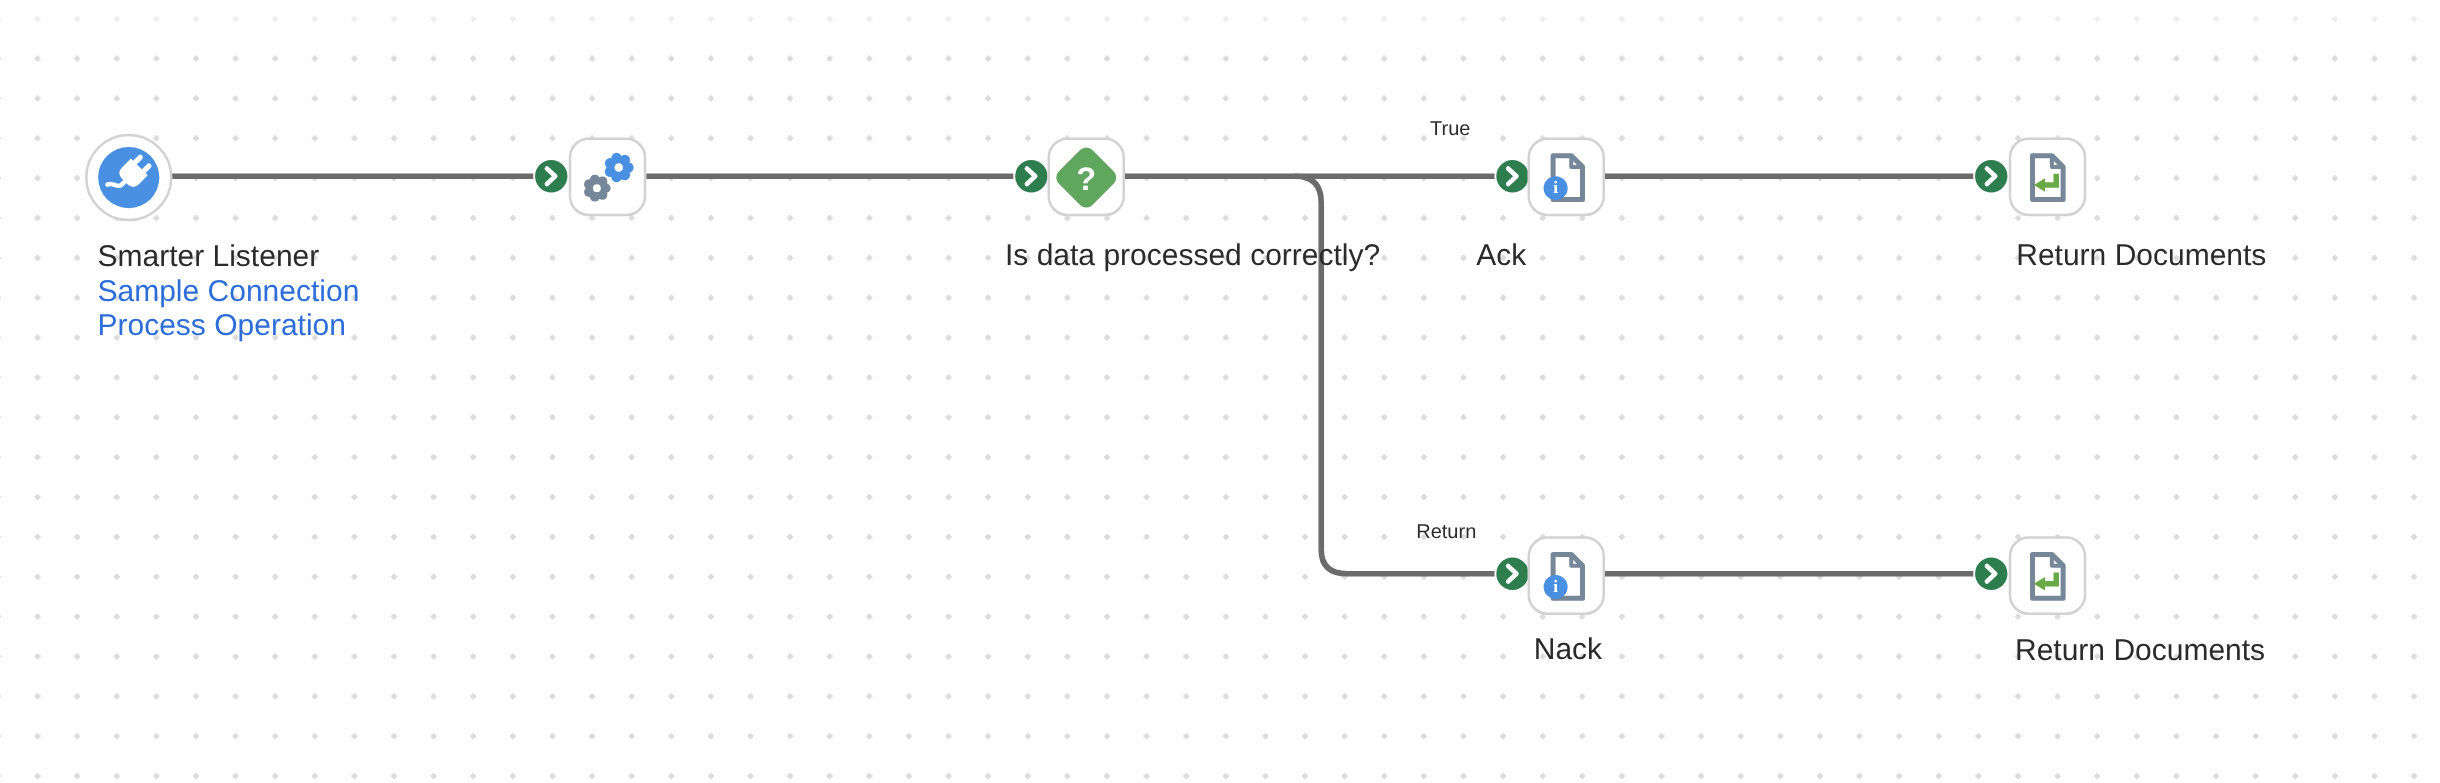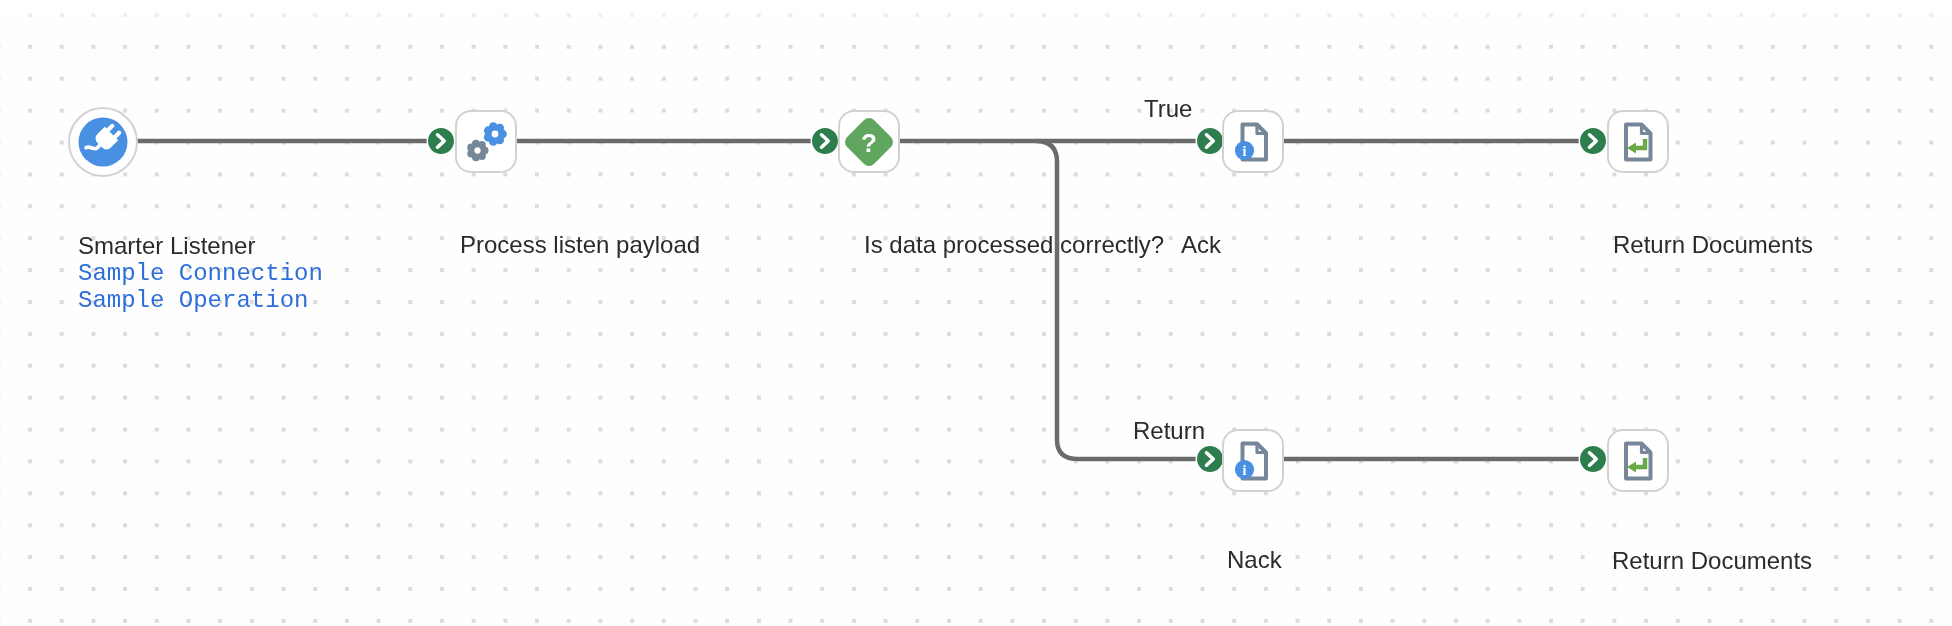--- a/index.html
+++ b/index.html
@@ -32,33 +32,31 @@
   }
   .node.square{width:62px;height:63px;border-radius:16px;}
   .node.circle{width:70px;height:70px;border-radius:50%;}
   .node svg{display:block;}
   .label{
     position:absolute;
     color:#2b2b2b;
     font-size:24px;
     line-height:27.5px;
     white-space:nowrap;
-    margin-top:40px;
   }
   .label .link{
     display:block;
     color:#2e6ed9;
     text-decoration:none;
     cursor:pointer;
-    font-family:Liberation Mono, monospace;
   }
   .branch-label{
     position:absolute;
     color:#2b2b2b;
-    font-size:24px;
+    font-size:16px;
     white-space:nowrap;
   }
 </style>
 </head>
 <body>
 
 <div class="canvas">
 
   <svg class="wires" width="1952" height="626">
     <path class="wire" d="M137 141 H443"></path>
@@ -172,28 +170,27 @@
       <path d="M-12 -17.5 H3.5 L12.5 -8.5 V17.5 H-12 Z" fill="#ffffff" stroke="#76879a" stroke-width="4" stroke-linejoin="round"></path>
       <path d="M3.5 -17.5 V-8.5 H12.5" fill="none" stroke="#76879a" stroke-width="3.2" stroke-linejoin="round"></path>
       <path d="M7 -3 V6 H-2" fill="none" stroke="#69aa47" stroke-width="4.4"></path>
       <polygon points="-11,6 -2,0.6 -2,11.4" fill="#69aa47"></polygon>
     </svg>
   </div>
 
   <div class="label" style="left:78px;top:192px;">
     <div>Smarter Listener</div>
     <a class="link">Sample Connection</a>
-    <a class="link">Sample Operation</a>
+    <a class="link">Process Operation</a>
   </div>
 
   <div class="label" style="left:460px;top:191px;">
-    <div>Process listen payload</div>
-  </div>
-
-  <div class="label" style="left:864px;top:191px;">
+  </div>
+
+  <div class="label" style="left:804px;top:191px;">
     <div>Is data processed correctly?</div>
   </div>
 
   <div class="label" style="left:1181px;top:191px;">
     <div>Ack</div>
   </div>
 
   <div class="label" style="left:1613px;top:191px;">
     <div>Return Documents</div>
   </div>

